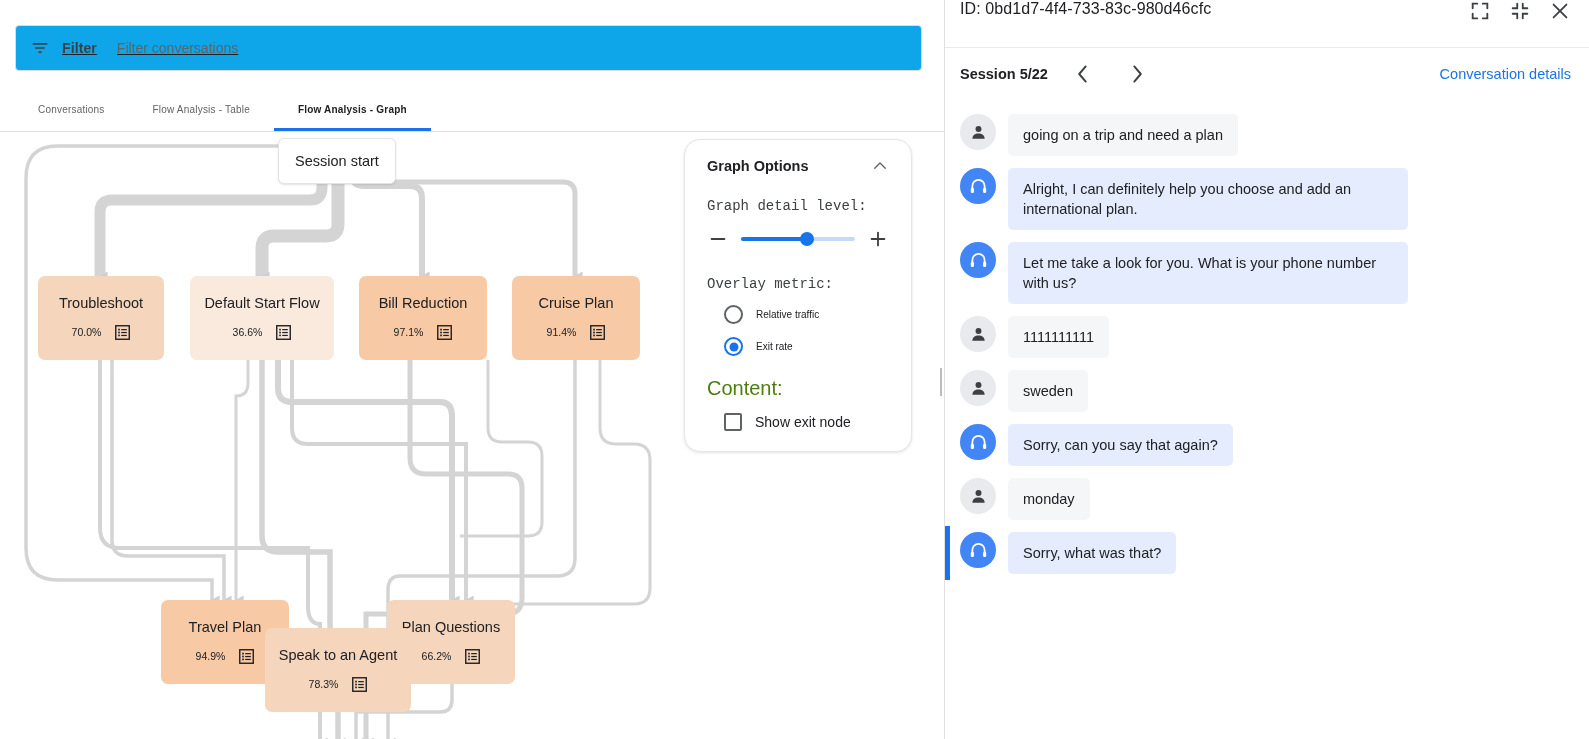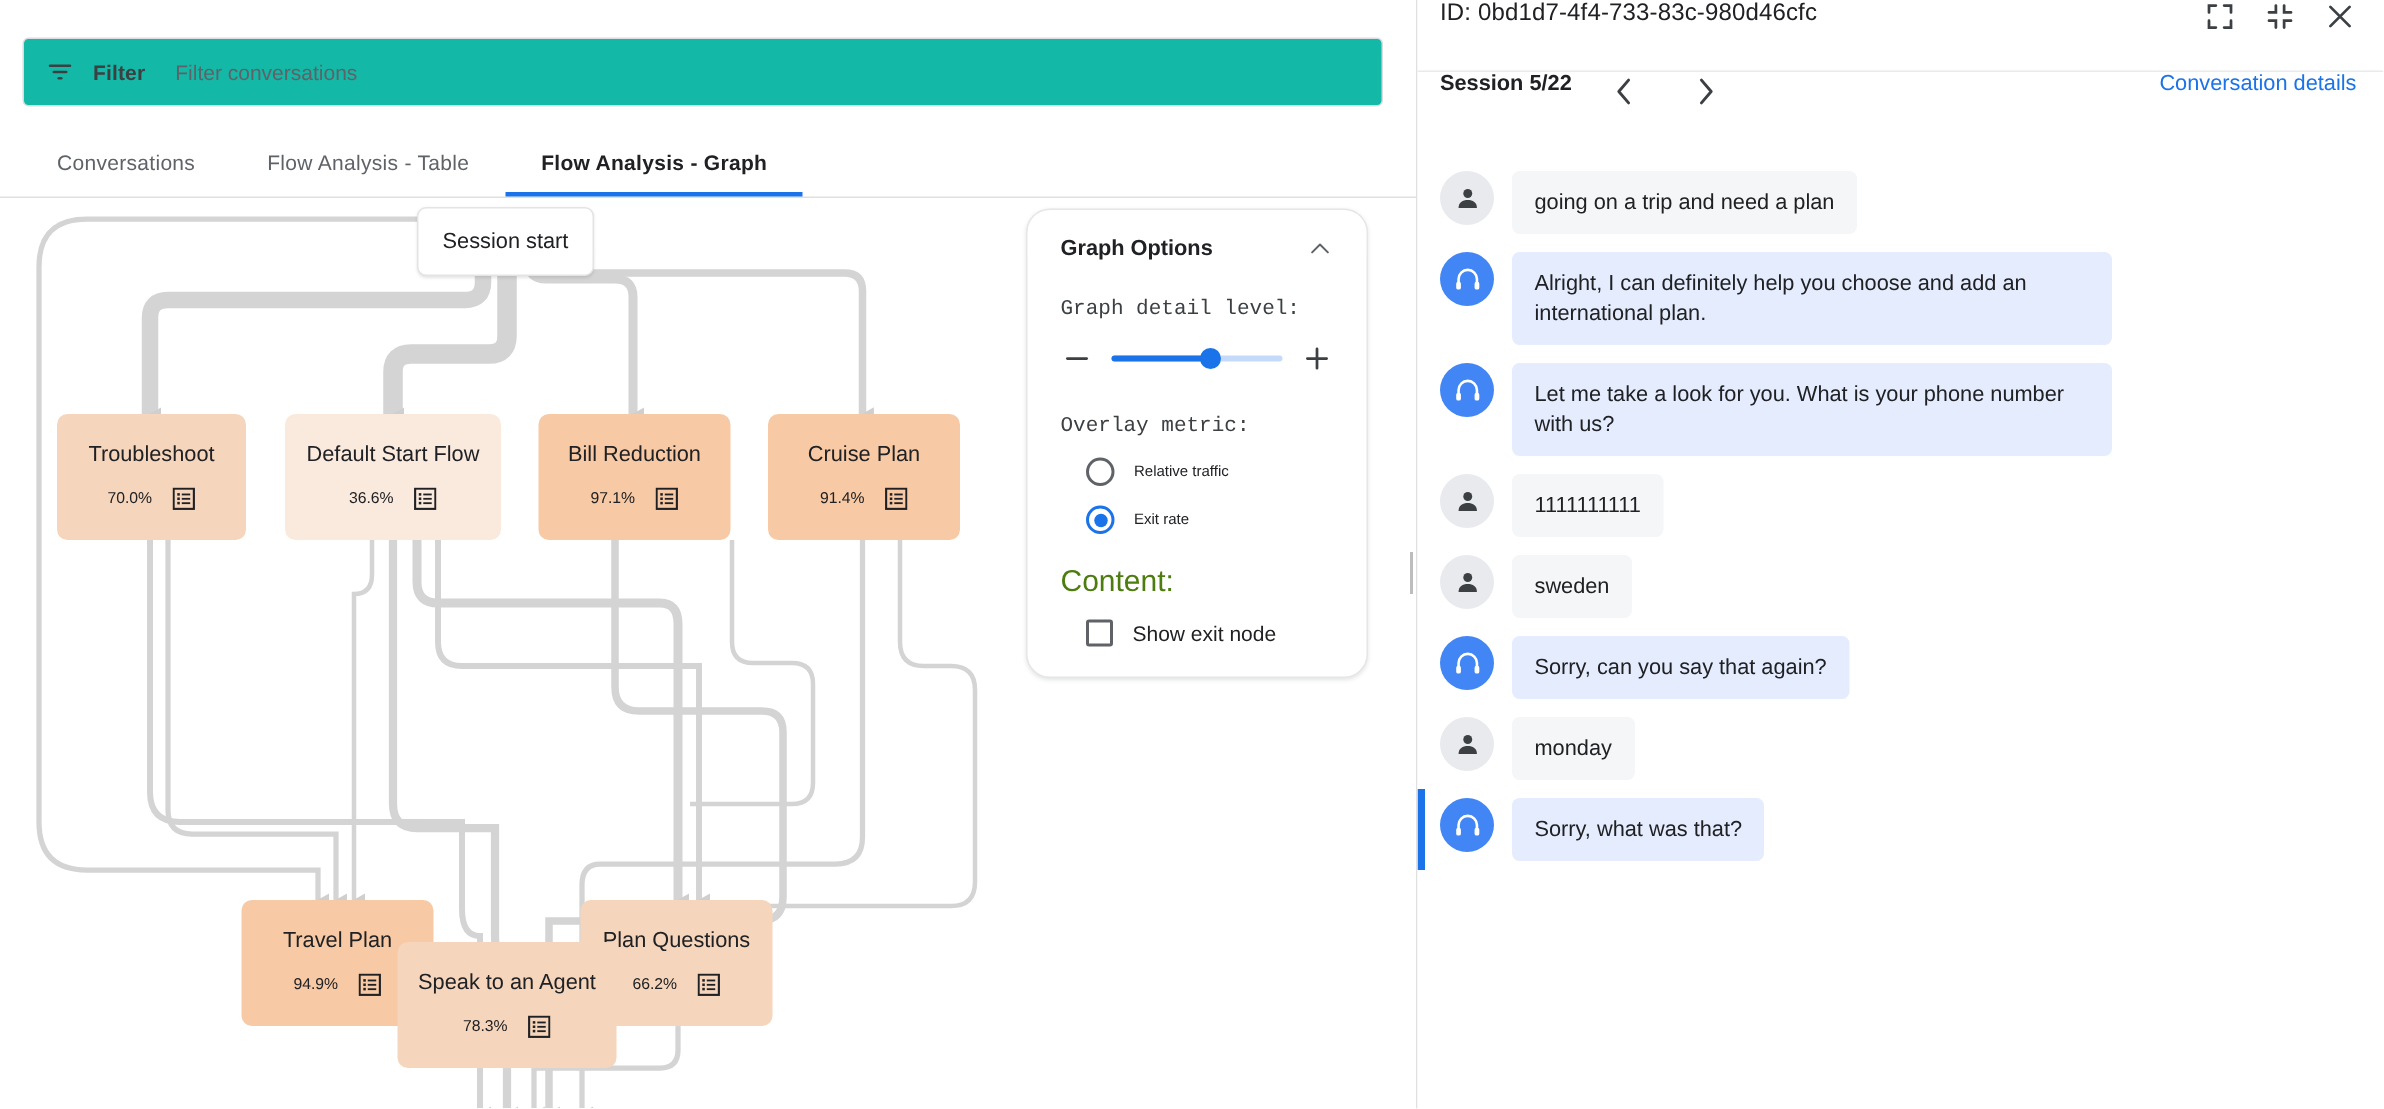--- a/index.html
+++ b/index.html
@@ -22,21 +22,22 @@
   }
 
   .filter-bar {
     margin: 25px 22px 0 15px;
     height: 46px;
     border: 1px solid #dadce0;
     border-radius: 4px;
     display: flex;
     align-items: center;
     padding: 0 14px;
-    background: #14b8a6;
+    background: #0ea5e9;
+    text-decoration: underline;
   }
   .filter-icon { width: 20px; height: 20px; margin-right: 12px; flex: 0 0 auto; }
   .filter-label {
     font-size: 14px; font-weight: bold; color: #3c4043;
     margin-right: 20px; letter-spacing: .1px;
   }
   .filter-input {
     border: none; outline: none; flex: 1;
     font-size: 14px; font-family: "Liberation Sans", sans-serif;
     color: #3c4043; background: transparent;
@@ -44,21 +45,21 @@
   .filter-input::placeholder { color: #5f6368; }
 
   .tabs {
     display: flex; align-items: flex-end;
     margin: 18px 0 0 0;
     border-bottom: 1px solid #e0e0e0;
     height: 43px;
     padding-left: 14px;
   }
   .tab {
-    font-size: 14px; color: #5f6368;
+    font-size: 10px; color: #5f6368;
     padding: 0 24px 13px 24px;
     cursor: pointer; white-space: nowrap;
     border-bottom: 3px solid transparent;
     letter-spacing: .2px;
     line-height: 1;
   }
   .tab.active { color: #202124; font-weight: bold; border-bottom-color: #1a73e8; margin-top: 35px; }
 
   
   .graph-canvas {
@@ -173,21 +174,21 @@
     height: 48px; flex: 0 0 auto;
     display: flex; align-items: flex-start;
     padding: 0 18px 0 15px;
     border-bottom: 1px solid #e8eaed;
   }
   .rp-id { font-size: 16px; color: #202124; flex: 1; letter-spacing: .1px; }
   .hdr-icon { width: 22px; height: 22px; margin-left: 18px; cursor: pointer; flex: 0 0 auto; }
 
   .rp-subheader {
     height: 52px; flex: 0 0 auto;
-    display: flex; 
+    display: flex; align-items: center;
     padding: 0 18px 0 15px;
   }
   .session-label { font-size: 14.5px; font-weight: bold; color: #202124; margin-right: 22px; }
   .nav-arrow { width: 26px; height: 26px; cursor: pointer; margin-right: 28px; flex: 0 0 auto; }
   .conv-details {
     margin-left: auto;
     font-size: 14.5px; color: #1a73e8; cursor: pointer;
   }
 
   .messages {

